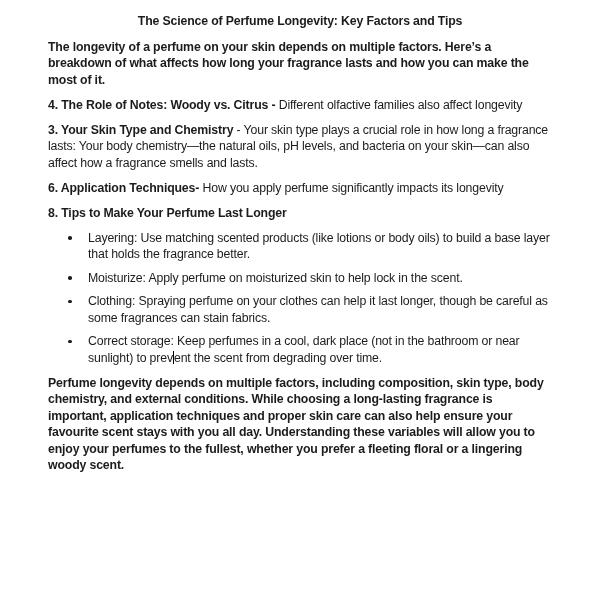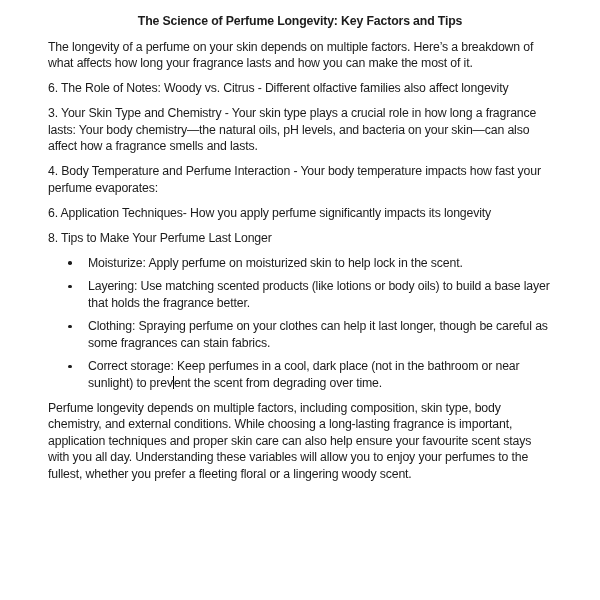--- a/index.html
+++ b/index.html
@@ -24,21 +24,21 @@
   .title {
     font-size: 12.3px;
     font-weight: 700;
     text-align: center;
     margin: 0 0 9px 0;
   }
   p.para {
     margin: 0 0 8.5px 0;
   }
   .bold {
-    font-weight: 400;
+    font-weight: 700;
   }
   ul.tips {
     list-style: none;
     margin: 1px 0 8.5px 0;
     padding: 0;
   }
   ul.tips li {
     position: relative;
     padding-left: 40px;
     margin: 0 0 7px 0;
@@ -64,33 +64,32 @@
 </head>
 <body>
 
 <div class="page">
 
   <p class="title">The Science of Perfume Longevity: Key Factors and Tips</p>
 
   <p class="para bold">The longevity of a perfume on your skin depends on multiple factors. Here’s a breakdown of what affects how long your fragrance lasts and how you can make the most of it.</p>
 
 
-  <p class="para"><span class="bold">6. The Role of Notes: Woody vs. Citrus - </span><span>Different olfactive families also affect longevity</span></p>
+  <p class="para"><span class="bold">4. The Role of Notes: Woody vs. Citrus - </span><span>Different olfactive families also affect longevity</span></p>
 
   <p class="para"><span class="bold">3. Your Skin Type and Chemistry</span><span> - Your skin type plays a crucial role in how long a fragrance lasts: Your body chemistry—the natural oils, pH levels, and bacteria on your skin—can also affect how a fragrance smells and lasts.</span></p>
 
-  <p class="para"><span class="bold">4. Body Temperature and Perfume Interaction</span><span> - Your body temperature impacts how fast your perfume evaporates:</span></p>
 
   <p class="para"><span class="bold">6. Application Techniques- </span><span>How you apply perfume significantly impacts its longevity</span></p>
 
 
   <p class="para bold">8. Tips to Make Your Perfume Last Longer</p>
 
   <ul class="tips">
+    <li><span>Layering: Use matching scented products (like lotions or body oils) to build a base layer that holds the fragrance better.</span></li>
     <li><span>Moisturize: Apply perfume on moisturized skin to help lock in the scent.</span></li>
-    <li><span>Layering: Use matching scented products (like lotions or body oils) to build a base layer that holds the fragrance better.</span></li>
     <li><span>Clothing: Spraying perfume on your clothes can help it last longer, though be careful as some fragrances can stain fabrics.</span></li>
     <li><span>Correct storage: Keep perfumes in a cool, dark place (not in the bathroom or near sunlight) to prev</span><span class="caret"></span><span>ent the scent from degrading over time.</span></li>
   </ul>
 
   <p class="para bold">Perfume longevity depends on multiple factors, including composition, skin type, body chemistry, and external conditions. While choosing a long-lasting fragrance is important, application techniques and proper skin care can also help ensure your favourite scent stays with you all day. Understanding these variables will allow you to enjoy your perfumes to the fullest, whether you prefer a fleeting floral or a lingering woody scent.</p>
 
 </div>
 
 </body></html>

